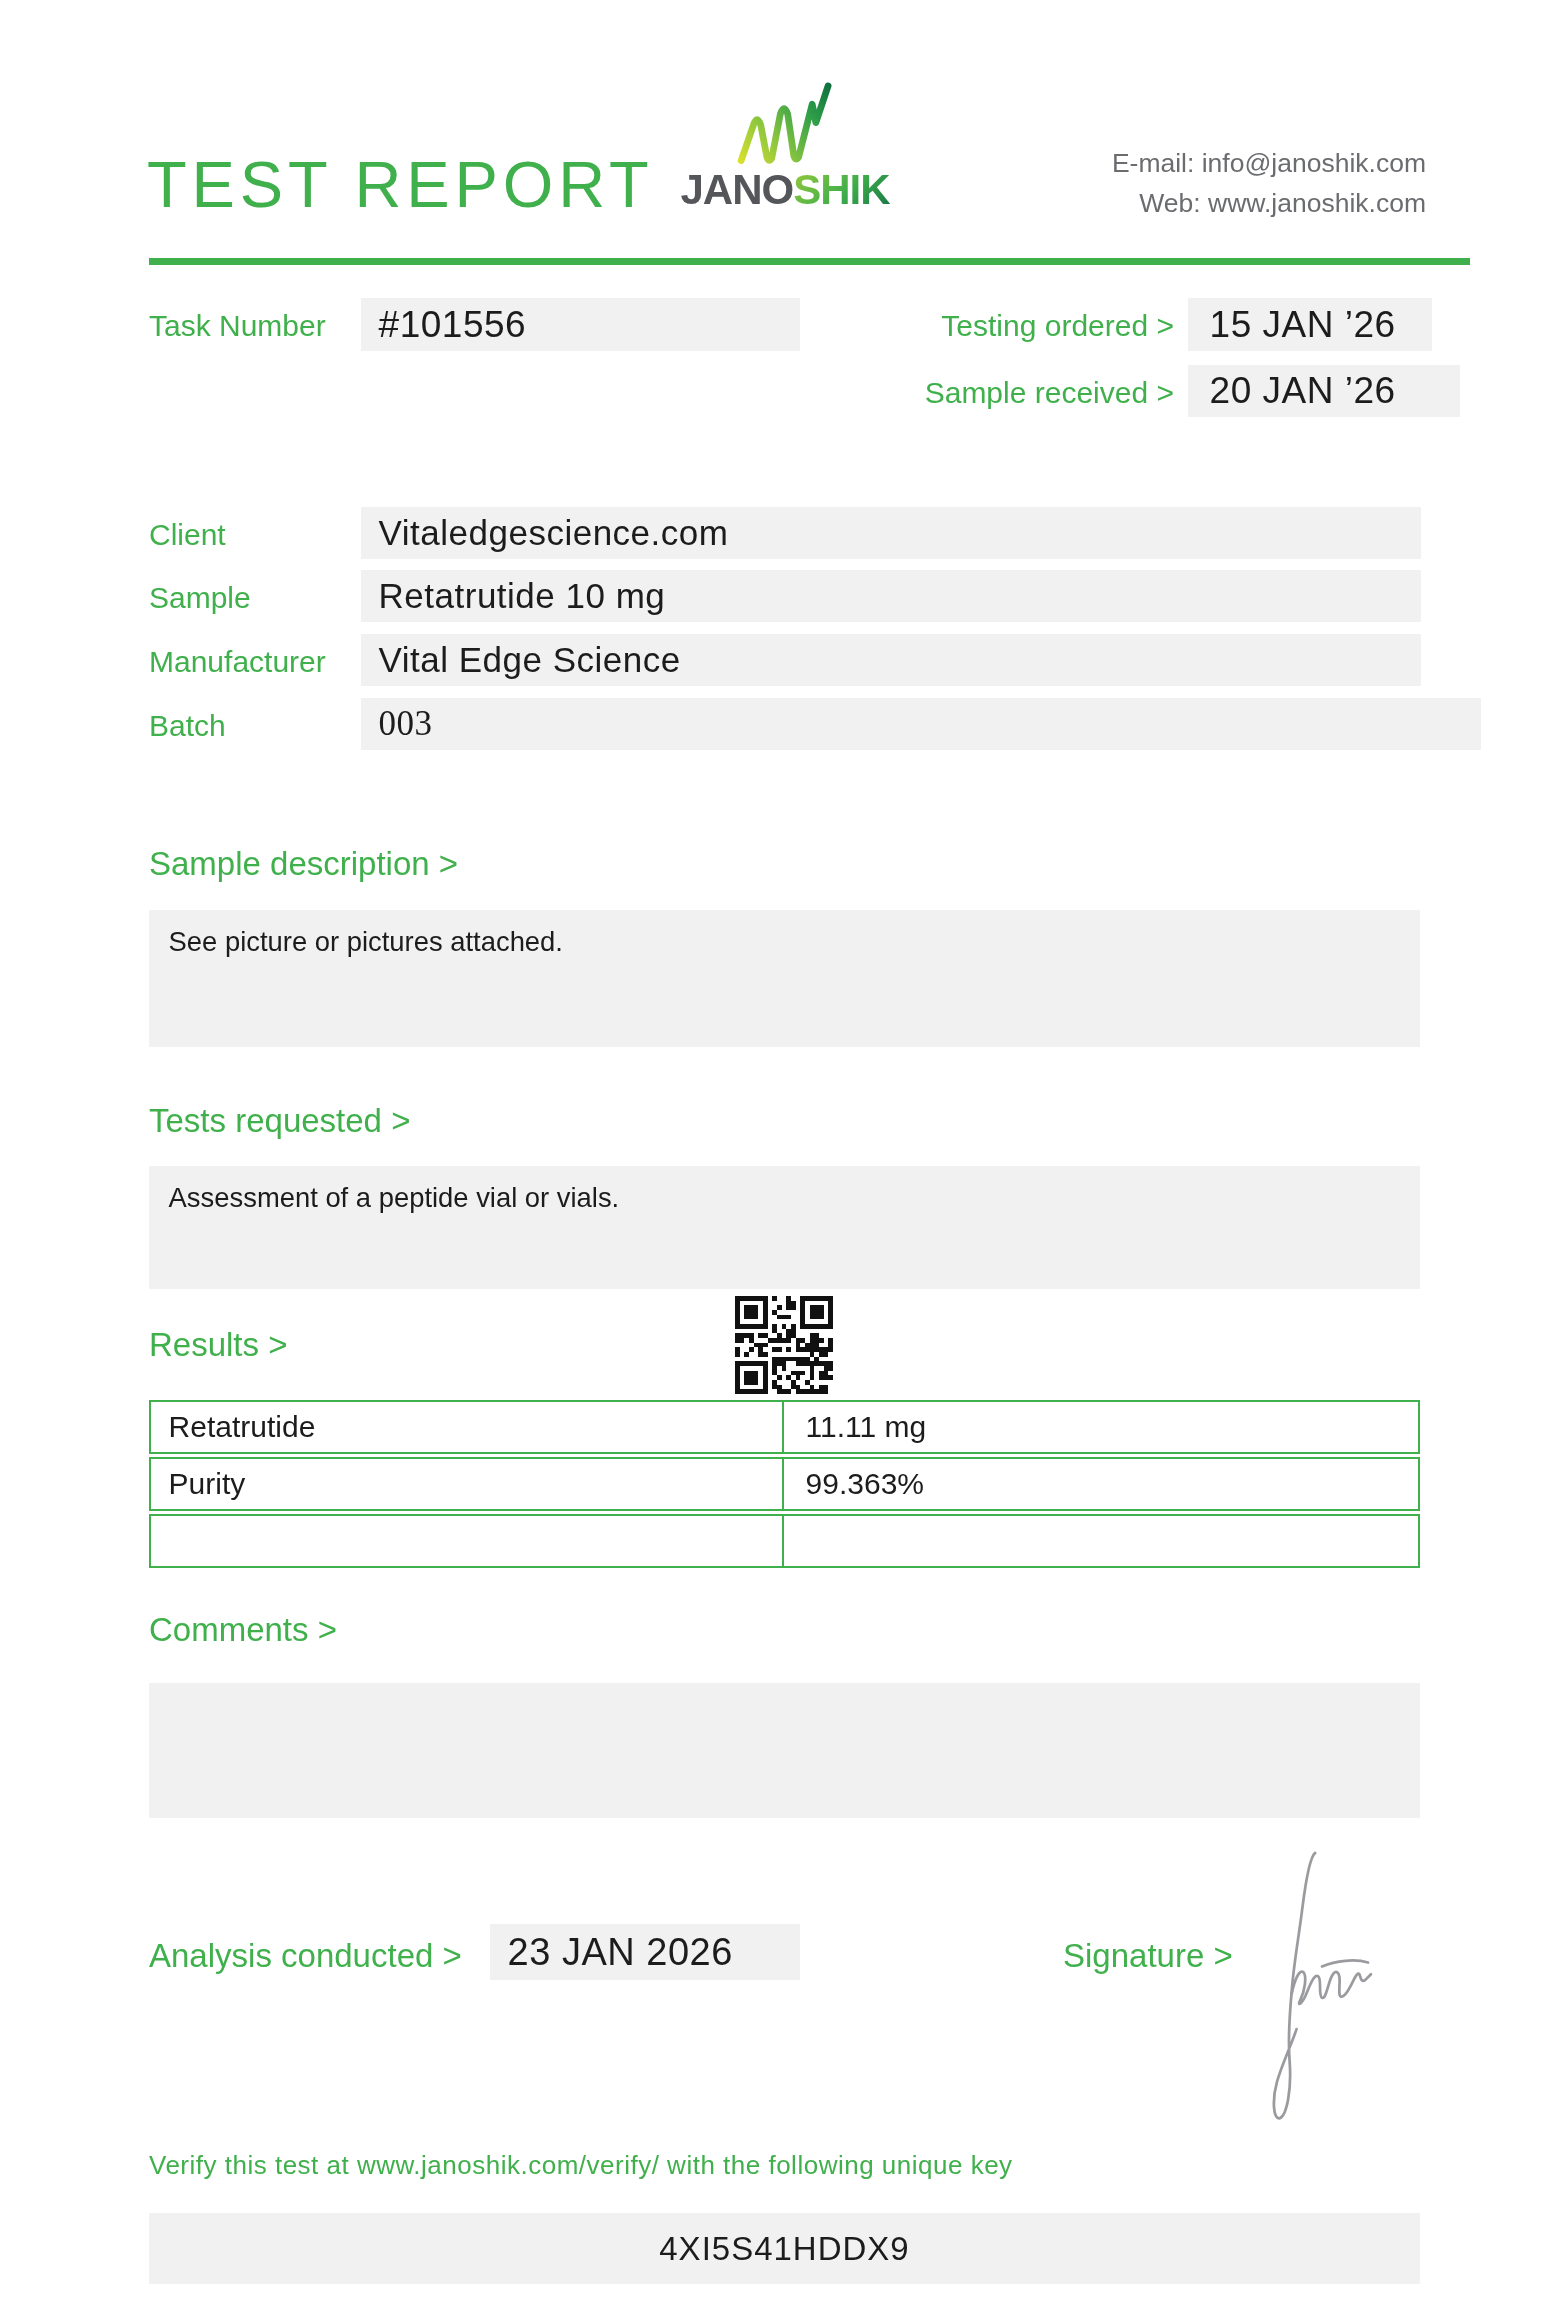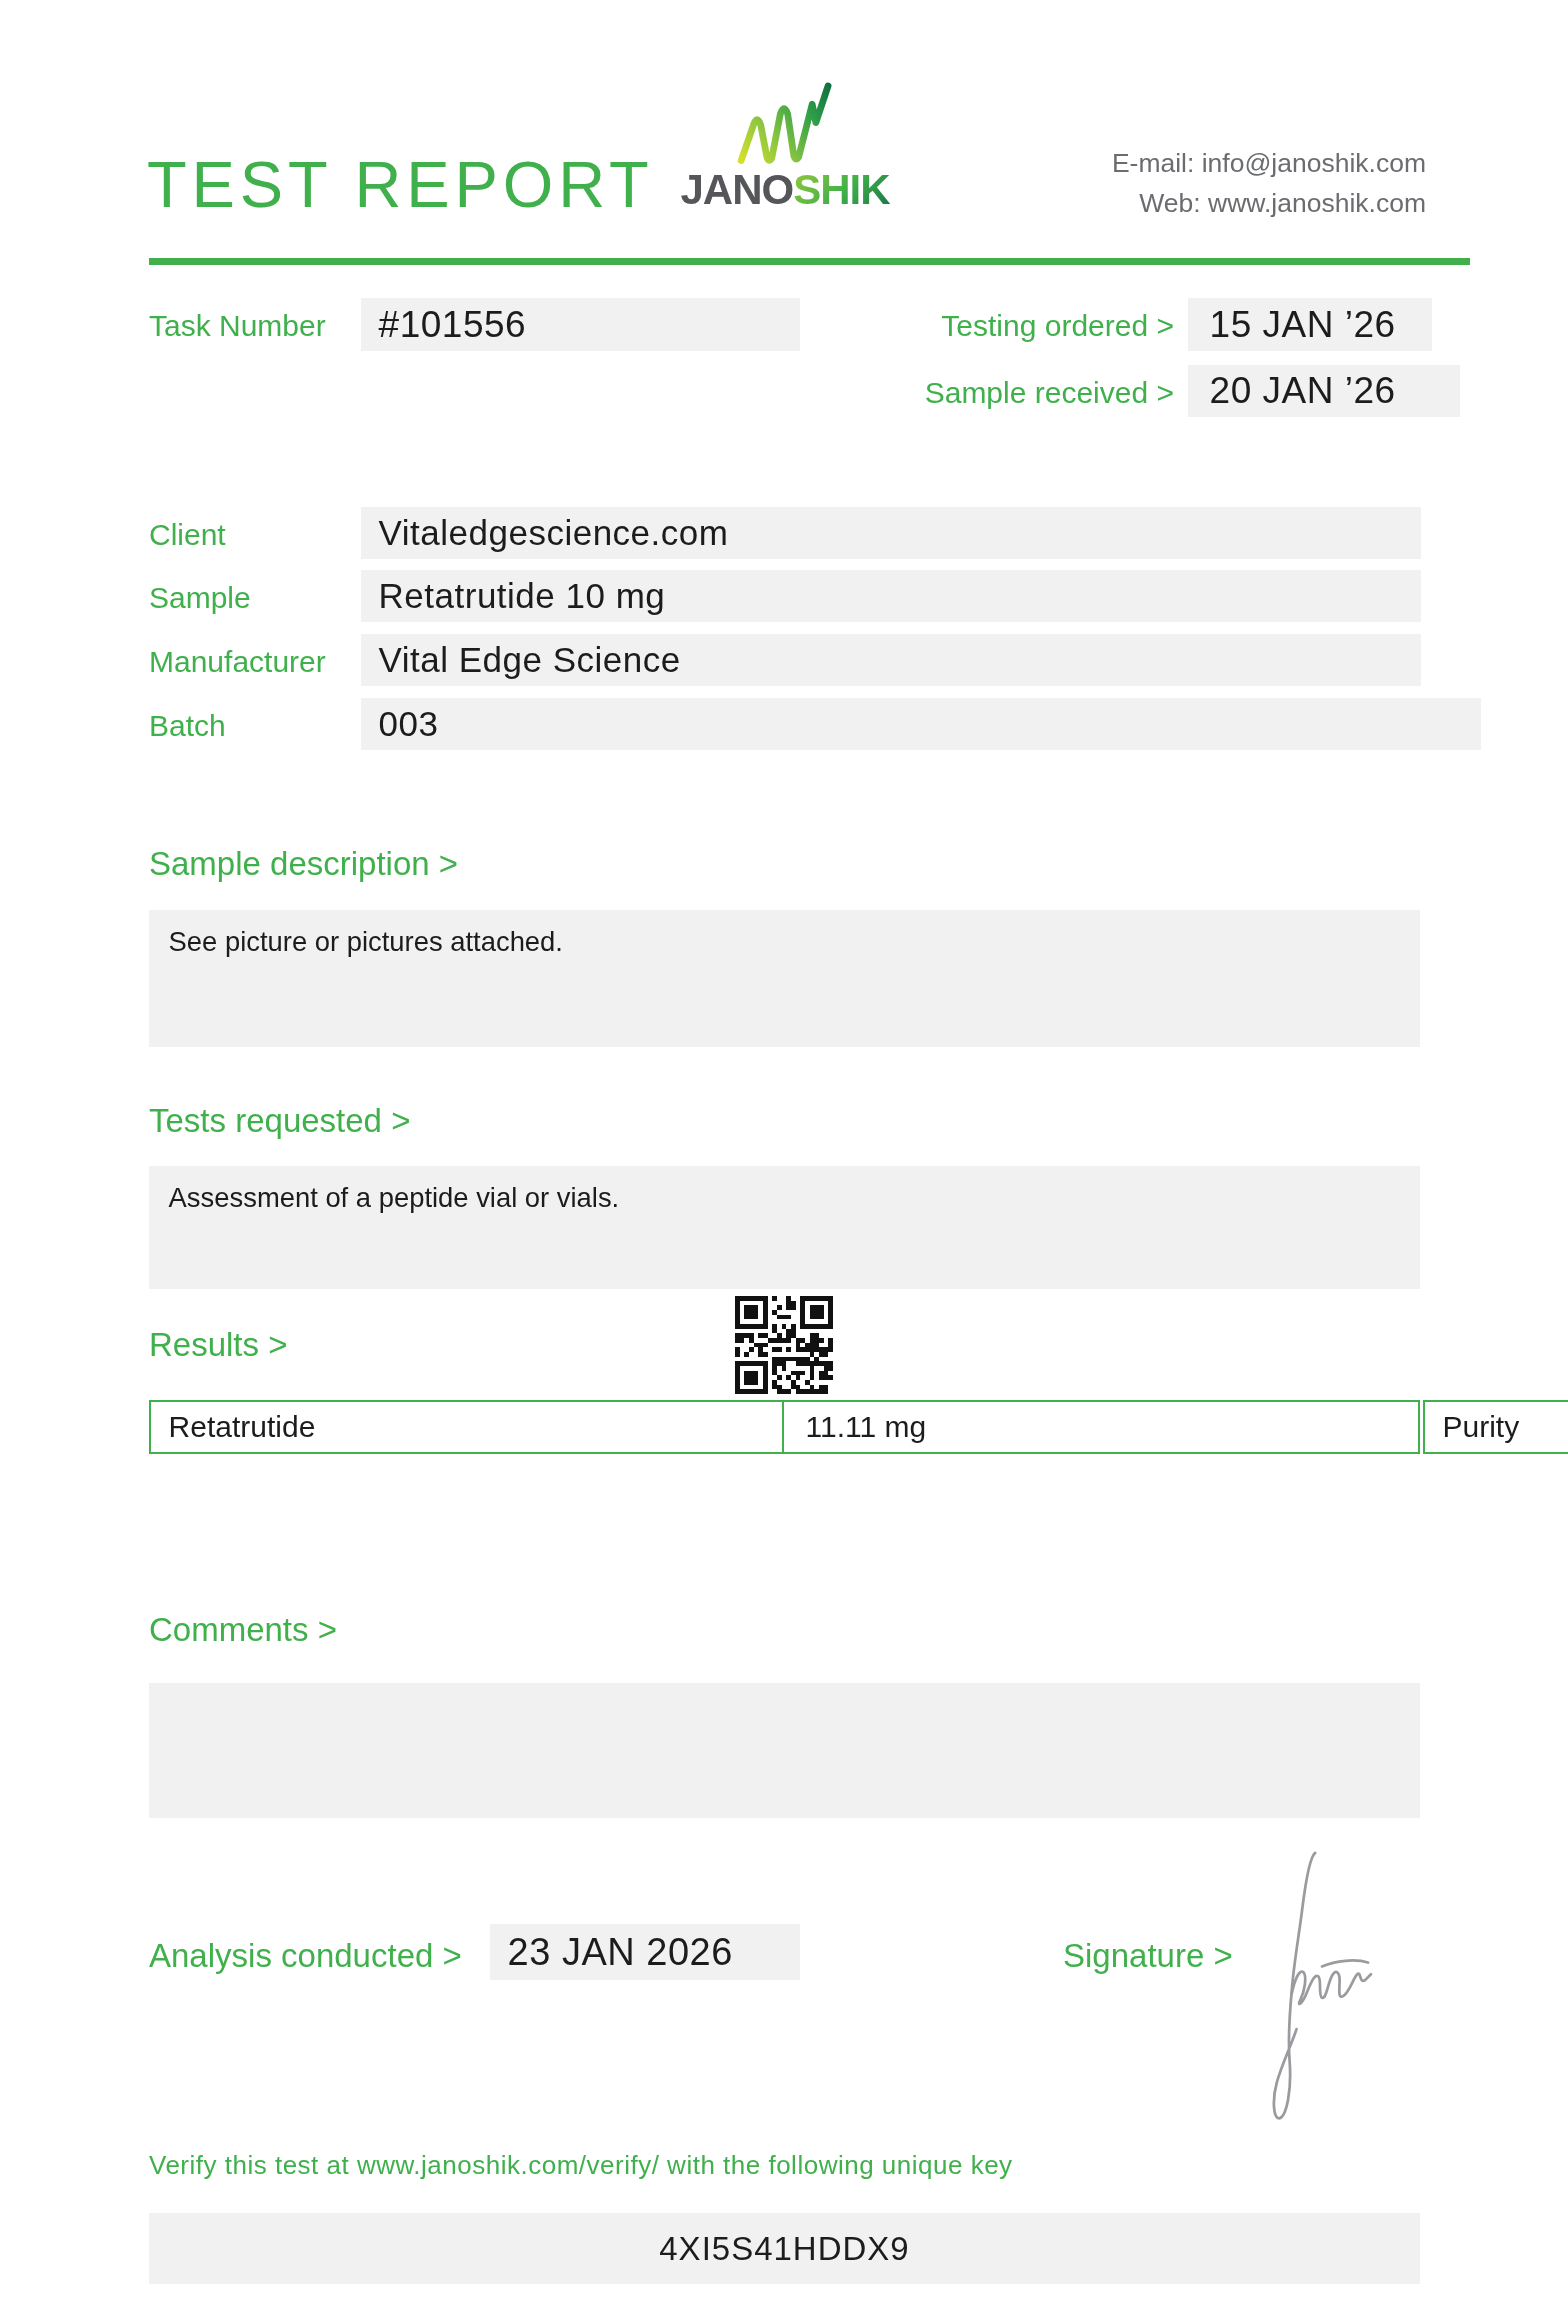--- a/index.html
+++ b/index.html
@@ -38,21 +38,21 @@
   .vbox.small{font-size:35px;}
 
   .heading{position:absolute;left:149px;font-size:33px;color:var(--green);white-space:nowrap;}
 
   .textbox{position:absolute;left:149px;width:1271px;background:var(--boxgray);
            font-size:27.4px;color:var(--ink);padding:15.7px 19.6px;}
 
   .qr{position:absolute;left:735px;top:1296px;width:98px;height:98px;}
 
   .rtable{position:absolute;left:149px;top:1400px;width:1271px;display:flex;
-          flex-direction:row;gap:2.9px;}
+          flex-direction:column;gap:2.9px;}
   .rrow{display:flex;height:54px;}
   .rcell{border:2.9px solid var(--green);background:#fff;display:flex;align-items:center;
          font-size:30px;color:var(--ink);white-space:nowrap;}
   .rcell.rname{width:635px;padding-left:17.6px;}
   .rcell.rval{width:636px;border-left:0;padding-left:21.6px;}
 
   .analysis-label{position:absolute;left:149px;top:1937px;font-size:33px;color:var(--green);white-space:nowrap;}
   .signature-label{position:absolute;left:1063px;top:1937px;font-size:33px;color:var(--green);white-space:nowrap;}
   .signature{position:absolute;left:1267px;top:1847px;width:110px;height:280px;}
 
@@ -111,21 +111,21 @@
   <div class="glabel" style="left:149px;top:518px;">Client</div>
   <div class="vbox small" style="left:361px;top:507px;width:1060px;height:52px;">Vitaledgescience.com</div>
 
   <div class="glabel" style="left:149px;top:581px;">Sample</div>
   <div class="vbox small" style="left:361px;top:570px;width:1060px;height:52px;">Retatrutide 10 mg</div>
 
   <div class="glabel" style="left:149px;top:645px;">Manufacturer</div>
   <div class="vbox small" style="left:361px;top:634px;width:1060px;height:52px;">Vital Edge Science</div>
 
   <div class="glabel" style="left:149px;top:709px;">Batch</div>
-  <div class="vbox small" style="left:361px;top:698px;width:1120px;height:52px;">003</div>
+  <div class="vbox small" style="left:361px;top:698px;width:1120px;height:52px;font-family:Liberation Serif, serif;">003</div>
 
   <div class="heading" style="top:845px;">Sample description &gt;</div>
   <div class="textbox" style="top:910px;height:137px;">See picture or pictures attached.</div>
 
   <div class="heading" style="top:1102px;">Tests requested &gt;</div>
   <div class="textbox" style="top:1166px;height:123px;">Assessment of a peptide vial or vials.</div>
 
   <svg class="qr" viewBox="0 0 21 21" shape-rendering="crispEdges" fill="#111111">
       <rect x="0" y="0" width="1" height="1"></rect>
       <rect x="1" y="0" width="1" height="1"></rect>

